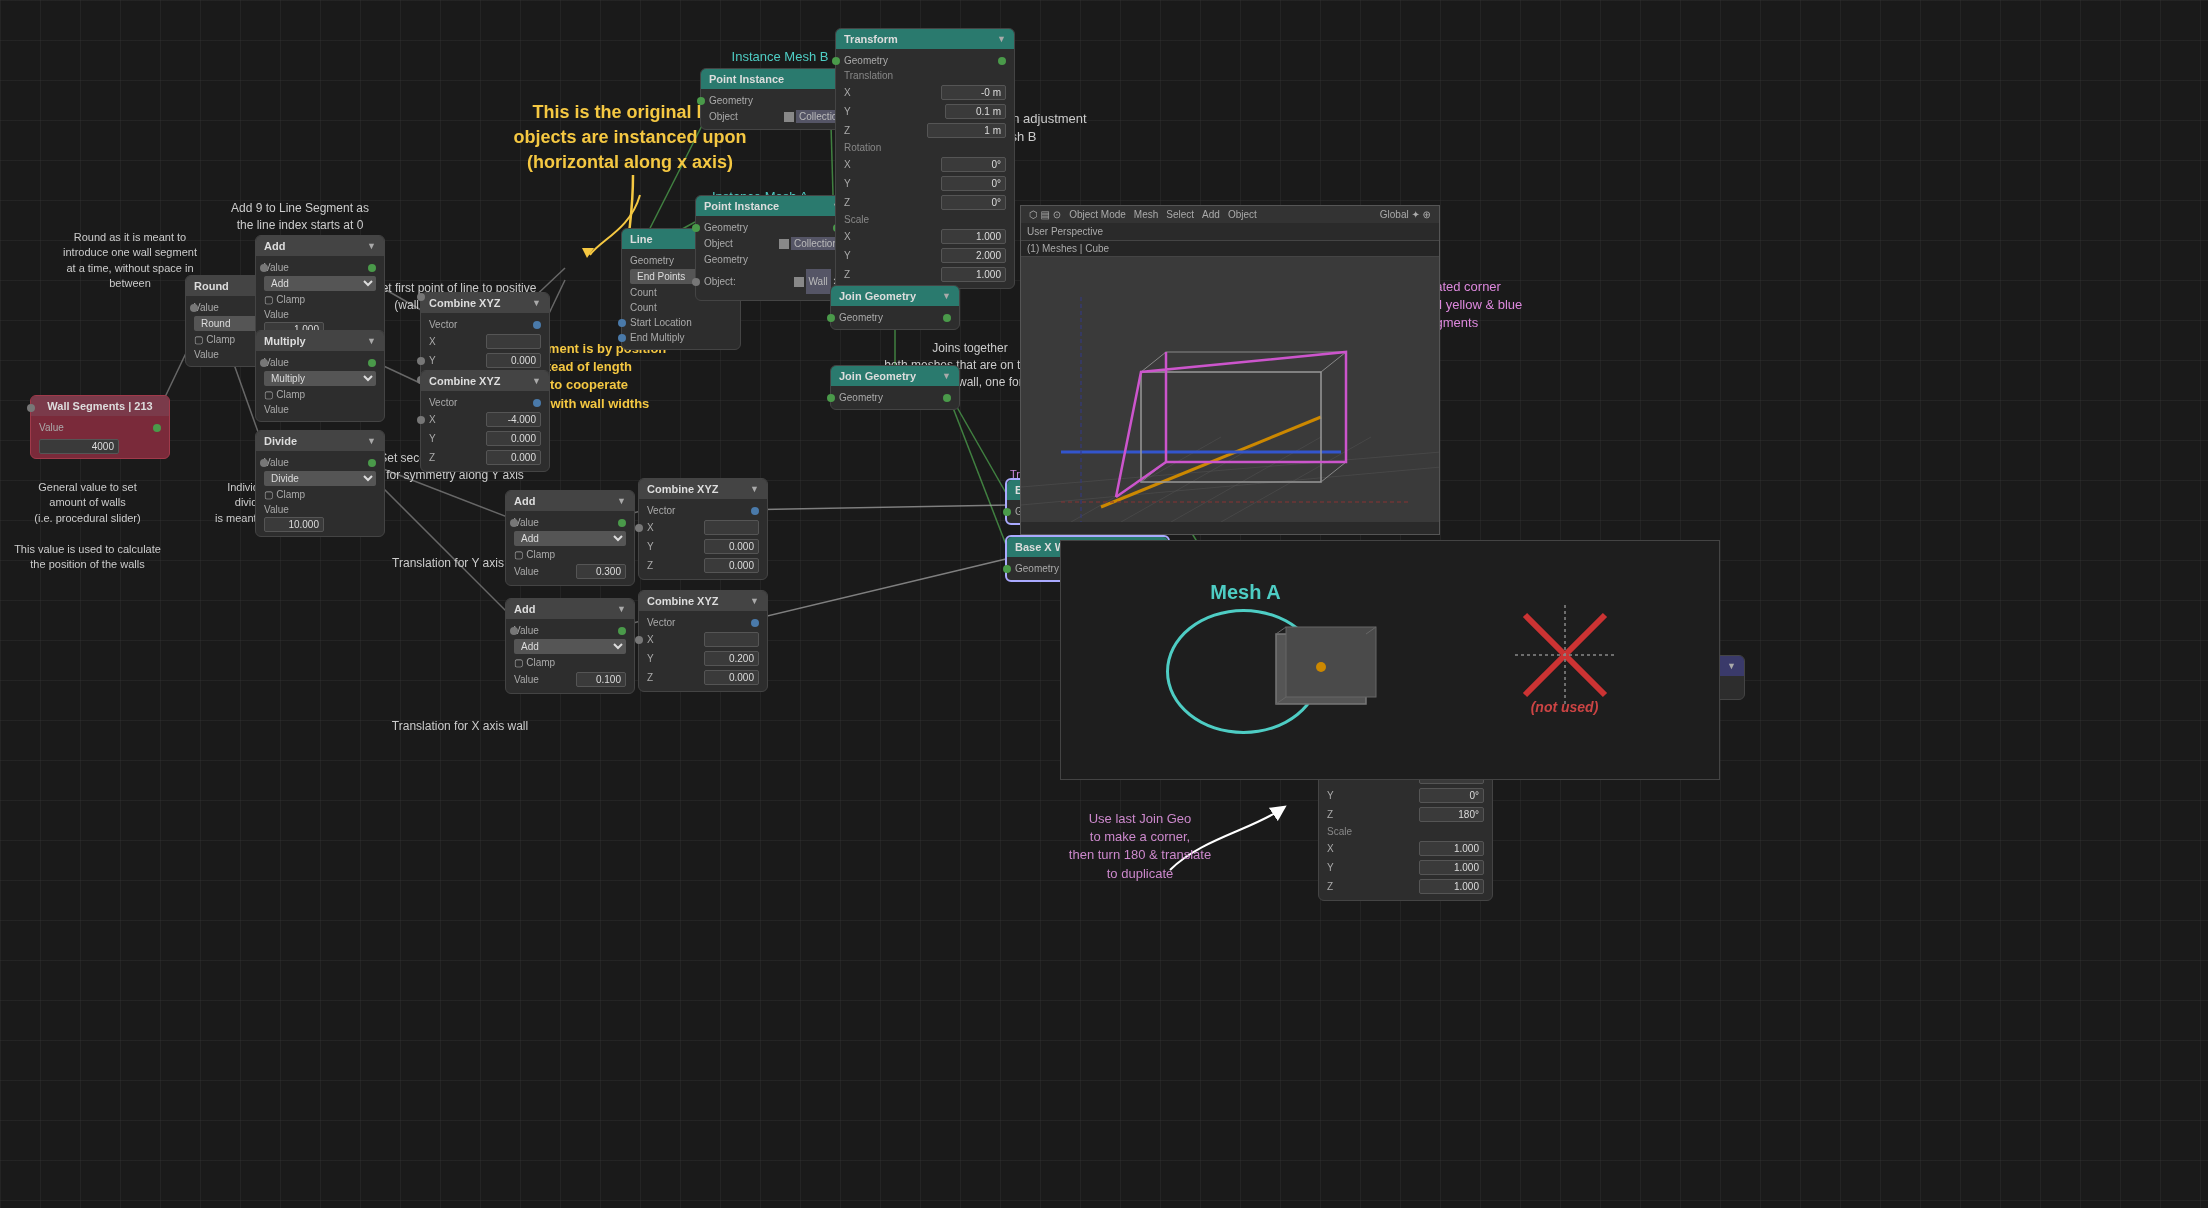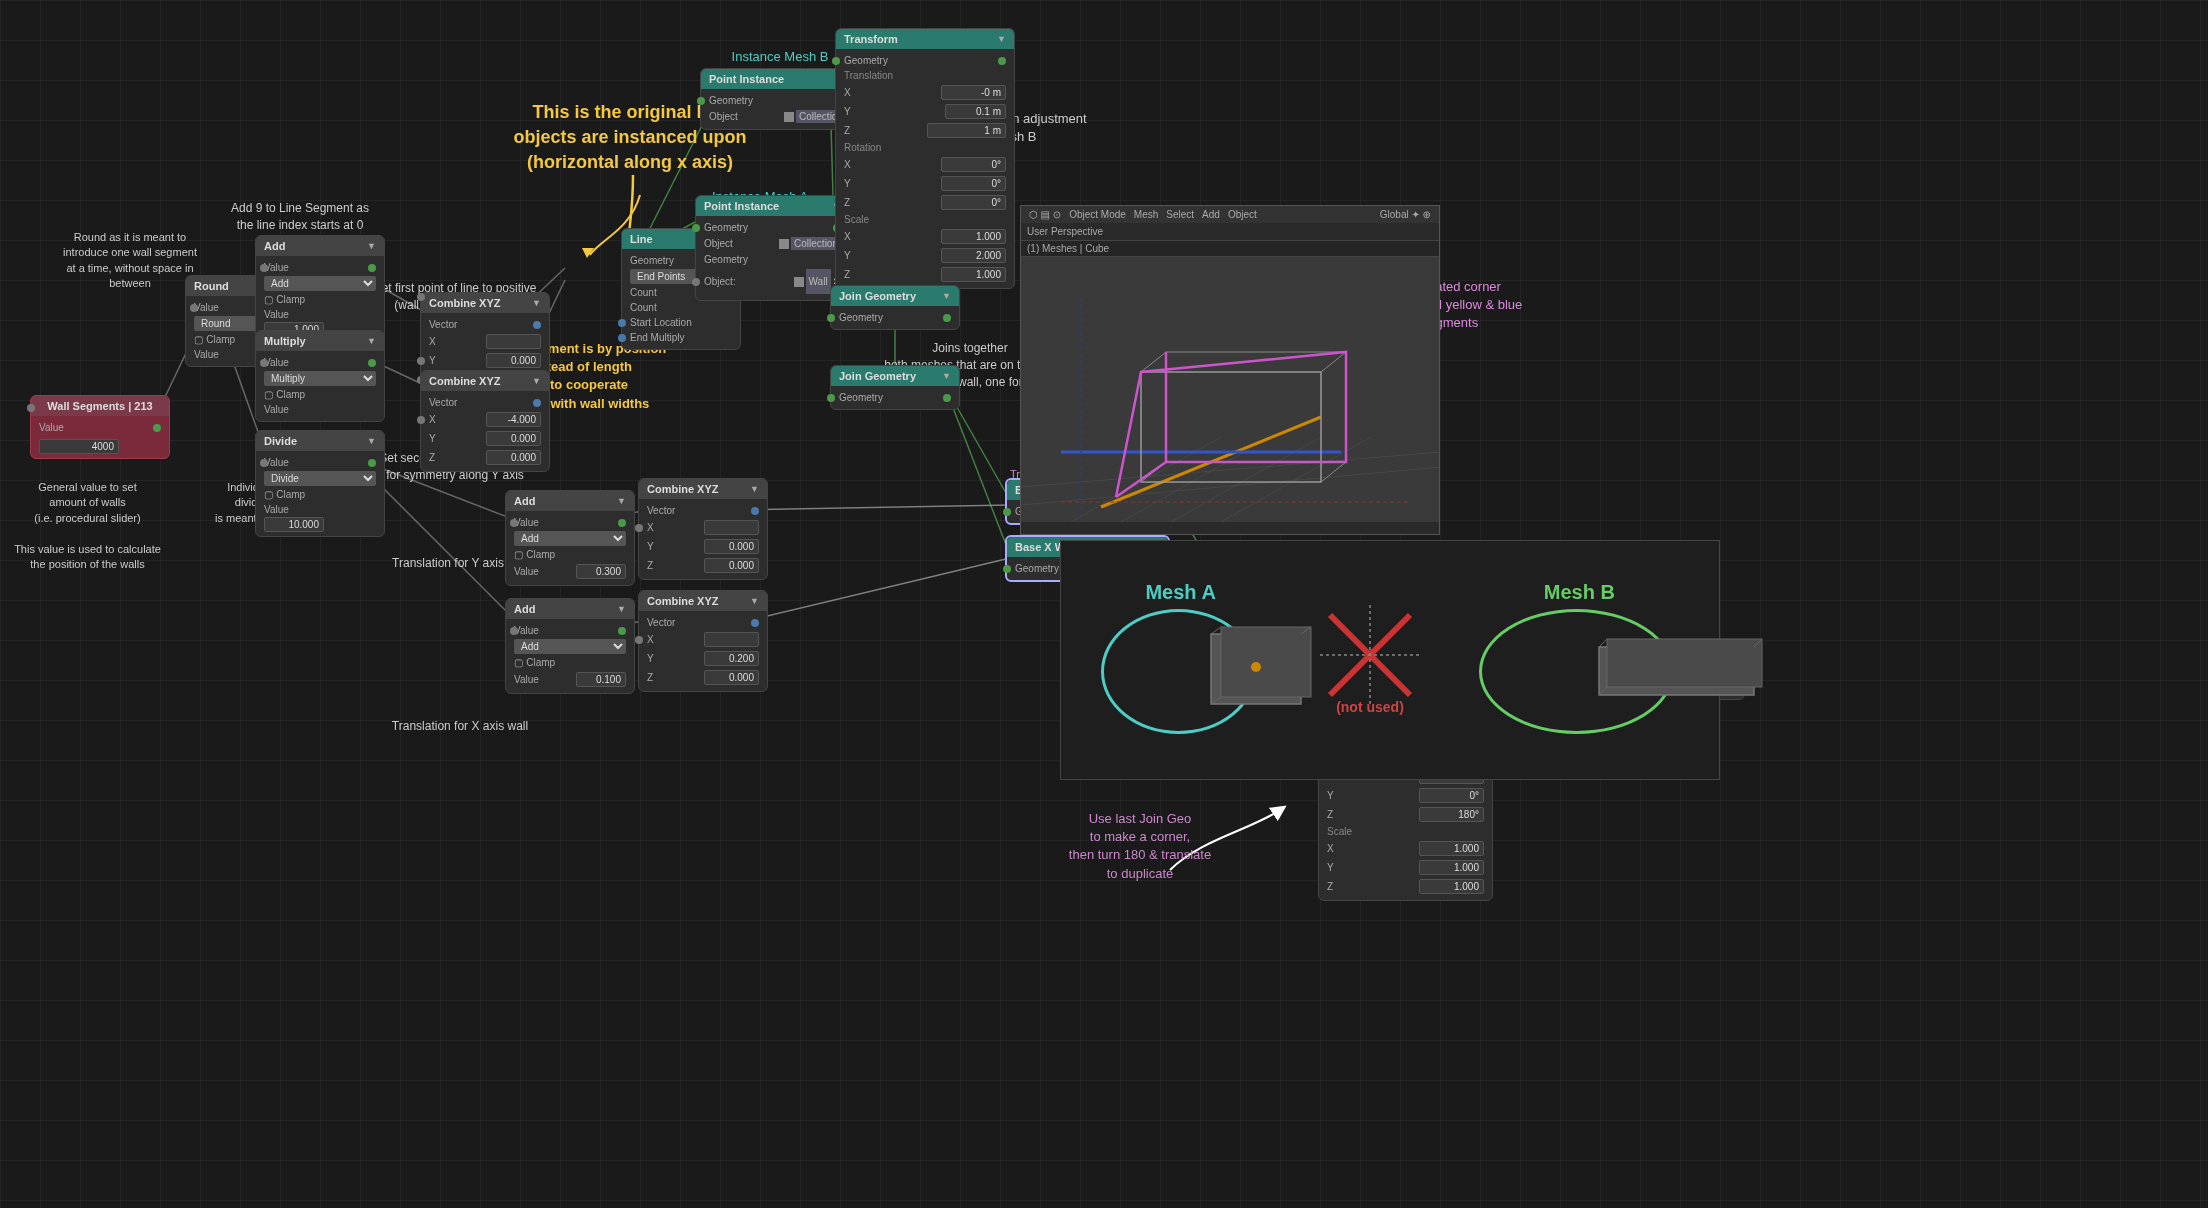--- a/index.html
+++ b/index.html
@@ -997,39 +997,24 @@
         <rect x="40" y="18" width="90" height="70" fill="#4a4a4a" stroke="#666" stroke-width="1"></rect>
         <line x1="30" y1="25" x2="40" y2="18" stroke="#666" stroke-width="1"></line>
         <line x1="120" y1="25" x2="130" y2="18" stroke="#666" stroke-width="1"></line>
         <line x1="30" y1="95" x2="40" y2="88" stroke="#666" stroke-width="1"></line>
 
         <circle cx="75" cy="58" r="5" fill="#cc8800"></circle>
       </svg>
     </div>
   </div>
 
-  <div style="position:relative; text-align:center;">
+  <div style="position:relative; text-align:center;font-style:italic;">
     <svg width="100" height="100">
       <line x1="10" y1="10" x2="90" y2="90" stroke="#cc3333" stroke-width="6"></line>
       <line x1="90" y1="10" x2="10" y2="90" stroke="#cc3333" stroke-width="6"></line>
 
       <line x1="50" y1="0" x2="50" y2="100" stroke="#888" stroke-width="1.5" stroke-dasharray="3,3"></line>
       <line x1="0" y1="50" x2="100" y2="50" stroke="#888" stroke-width="1.5" stroke-dasharray="3,3"></line>
     </svg>
     <div class="not-used-text" style="position:relative; margin-top:-10px;">(not used)</div>
   </div>
 
-  <div style="position:relative; text-align:center;">
-    <div class="mesh-label mesh-label-green" style="position:relative; margin-bottom:5px;">Mesh B</div>
-    <div style="position:relative; width:200px; height:130px;">
-
-      <div style="position:absolute; left:0; top:0; width:195px; height:125px; border:3px solid #66cc66; border-radius:50%;"></div>
-
-      <svg width="195" height="125" style="position:absolute;">
-        <rect x="20" y="38" width="155" height="48" fill="#555" stroke="#777" stroke-width="1.5"></rect>
-        <rect x="28" y="30" width="155" height="48" fill="#4a4a4a" stroke="#666" stroke-width="1"></rect>
-        <line x1="20" y1="38" x2="28" y2="30" stroke="#666" stroke-width="1"></line>
-        <line x1="175" y1="38" x2="183" y2="30" stroke="#666" stroke-width="1"></line>
-        <line x1="20" y1="86" x2="28" y2="78" stroke="#666" stroke-width="1"></line>
-      </svg>
-    </div>
-  </div>
 </div>
 
 </body></html>

